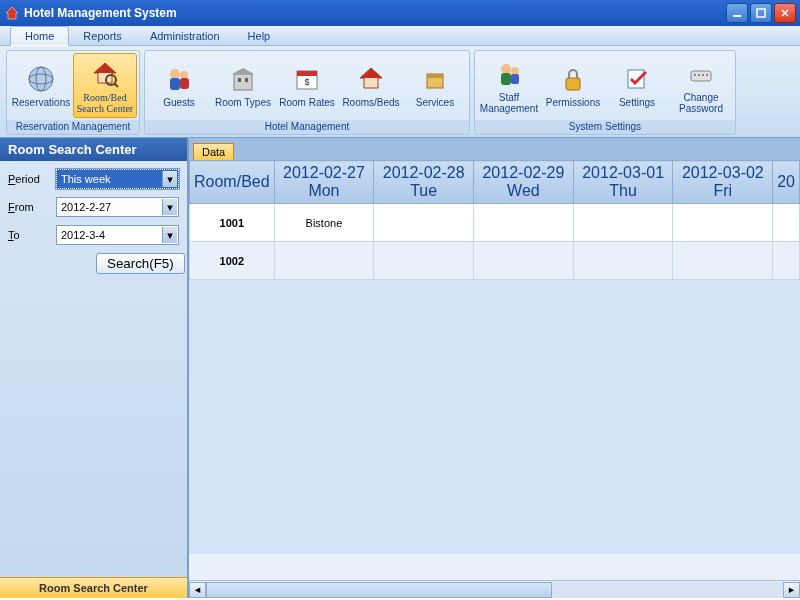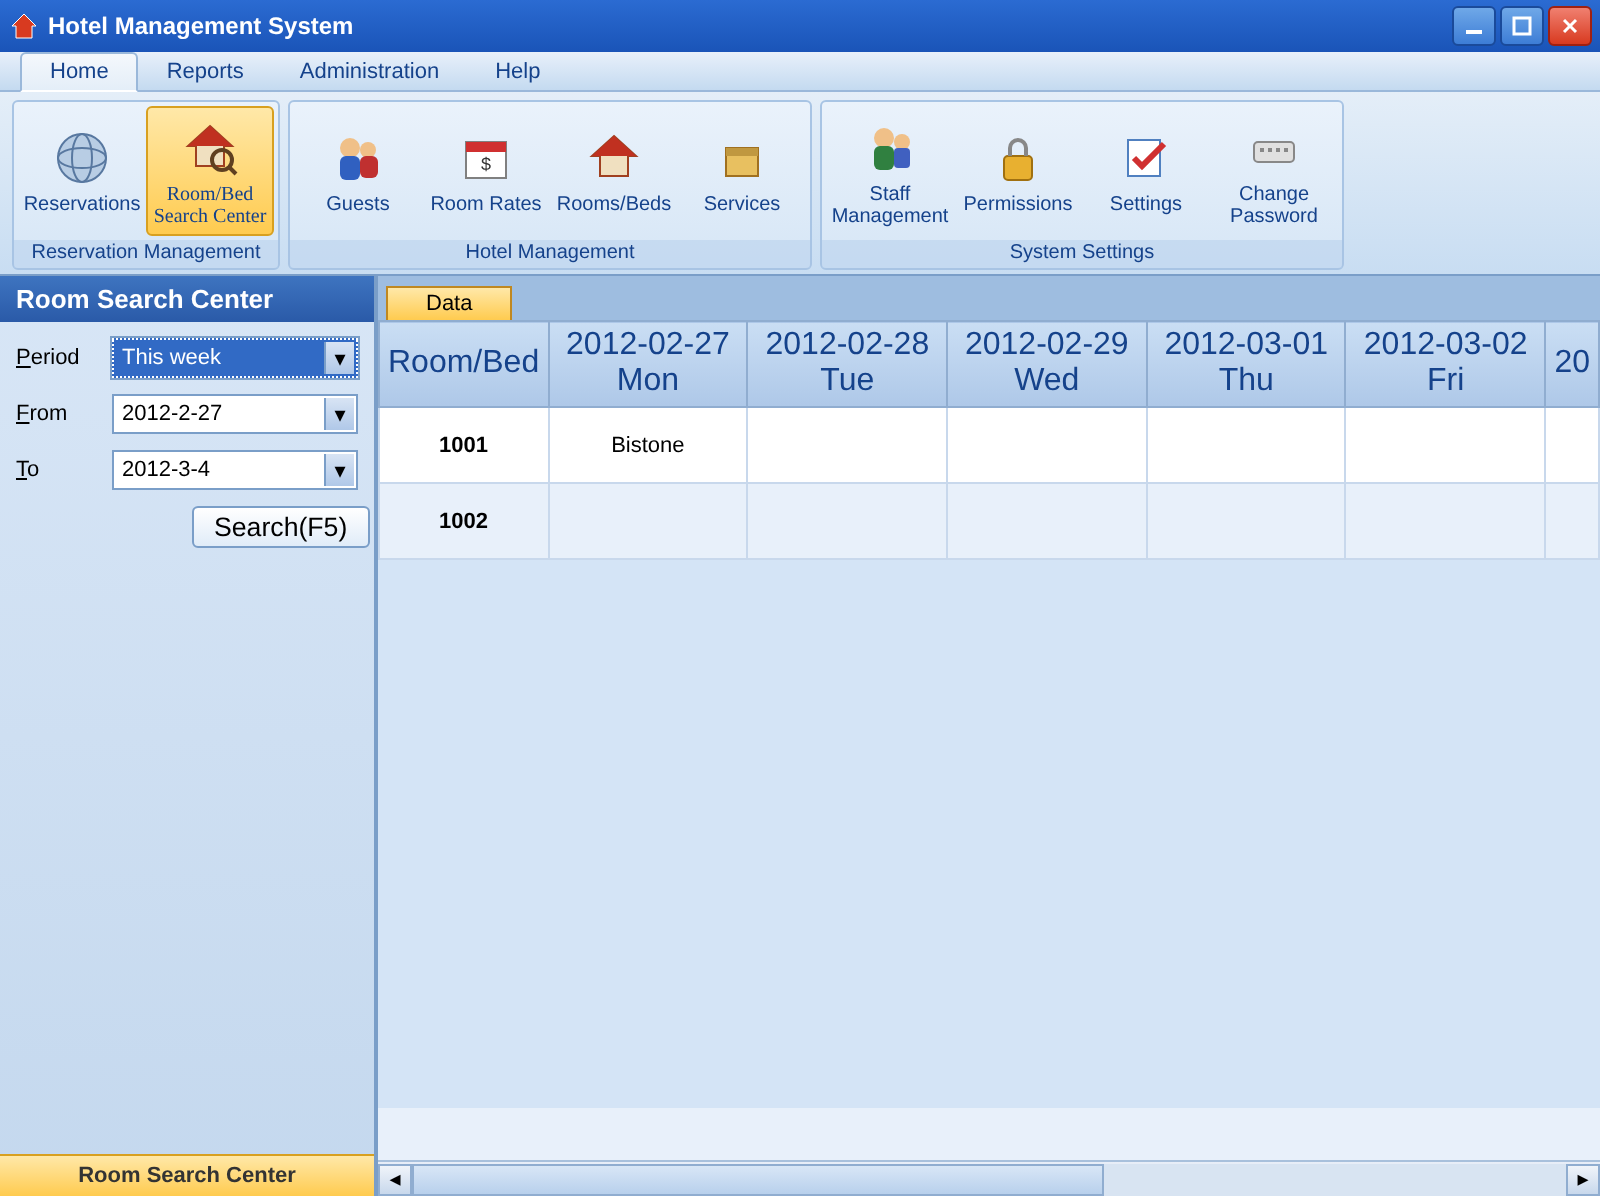--- a/index.html
+++ b/index.html
@@ -35,21 +35,21 @@
   .frow label u { text-decoration: underline; }
   .combo { flex: 1; height: 20px; border: 1px solid #7a9ec8; background: #fff; padding: 0 4px; display: flex; align-items: center; justify-content: space-between; }
   .combo.sel { background: #316ac5; color: #fff; border: 1px dotted #fff; outline: 1px solid #7a9ec8; }
   .combo .arrow { width: 15px; height: 16px; background: linear-gradient(#d8e4f4,#b0c8e8); border-left: 1px solid #7a9ec8; display: flex; align-items: center; justify-content: center; margin-right: -3px; }
   .combo.sel .arrow { color: #000; }
   .searchbtn { margin-left: 88px; padding: 2px 10px; border: 1px solid #7a9ec8; border-radius: 3px; background: linear-gradient(#fff,#e0ecf8); cursor: pointer; }
   .side-footer { background: linear-gradient(#ffe8a8,#ffcb4f); border-top: 1px solid #d8a020; text-align: center; font-weight: bold; padding: 4px; color: #333; }
   
   .content { flex: 1; background: #d4e4f6; display: flex; flex-direction: column; border-left: 1px solid #7a9ec8; }
   .tabrow { height: 22px; background: #9ebde0; display: flex; align-items: flex-end; padding-left: 4px; }
-  .datatab { background: linear-gradient(#ffe8a8,#ffcb4f); border: 1px solid #c08820; padding: 2px 19px; font-size: 11px; border-bottom: none; }
+  .datatab { background: linear-gradient(#ffe8a8,#ffcb4f); border: 1px solid #c08820; padding: 2px 8px; font-size: 11px; border-bottom: none; }
   
   .grid { flex: 1; background: #d4e4f6; position: relative; overflow: hidden; }
   .gridtable { border-collapse: collapse; width: 100%; }
   .gridtable th { background: linear-gradient(#cadef4,#aec8e8); border: 1px solid #90add0; padding: 3px 4px; font-weight: normal; color: #15428b; font-size: 16px; }
   .gridtable th .d1 { display:block; }
   .gridtable th .d2 { display:block; }
   .gridtable td { border: 1px solid #c8d8ec; padding: 0 6px; height: 38px; text-align: left; background: #fff; }
   .gridtable tr.alt td { background: #e8f0fa; }
   .gridtable td.rowhead { font-weight: bold; text-align: center; width: 70px; }
   .colhead0 { width: 70px; }
@@ -138,20 +138,31 @@
               <rect x="6" y="14" width="10" height="12" rx="3" fill="#3060c0"></rect>
               <circle cx="20" cy="11" r="4" fill="#f0c088"></circle>
               <rect x="16" y="14" width="9" height="11" rx="3" fill="#c03030"></rect>
             </svg>
           </span>
         <span class="rlabel">Guests</span>
       </div>
       <div class="ritem">
         <span class="ricon">
             <svg width="30" height="30">
+              <rect x="6" y="10" width="18" height="16" fill="#d0d0d0" stroke="#808080"></rect>
+              <polygon points="4,10 15,4 26,10" fill="#a0a0a0"></polygon>
+              <rect x="10" y="14" width="3" height="4" fill="#606060"></rect>
+              <rect x="17" y="14" width="3" height="4" fill="#606060"></rect>
+            </svg>
+          </span>
+        <span class="rlabel">Room Types</span>
+      </div>
+      <div class="ritem">
+        <span class="ricon">
+            <svg width="30" height="30">
               <rect x="5" y="7" width="20" height="18" fill="#fff" stroke="#808080"></rect>
               <rect x="5" y="7" width="20" height="5" fill="#d03030"></rect>
               <text x="15" y="21" font-size="9" text-anchor="middle" fill="#333">$</text>
             </svg>
           </span>
         <span class="rlabel">Room Rates</span>
       </div>
       <div class="ritem">
         <span class="ricon">
             <svg width="30" height="30">

